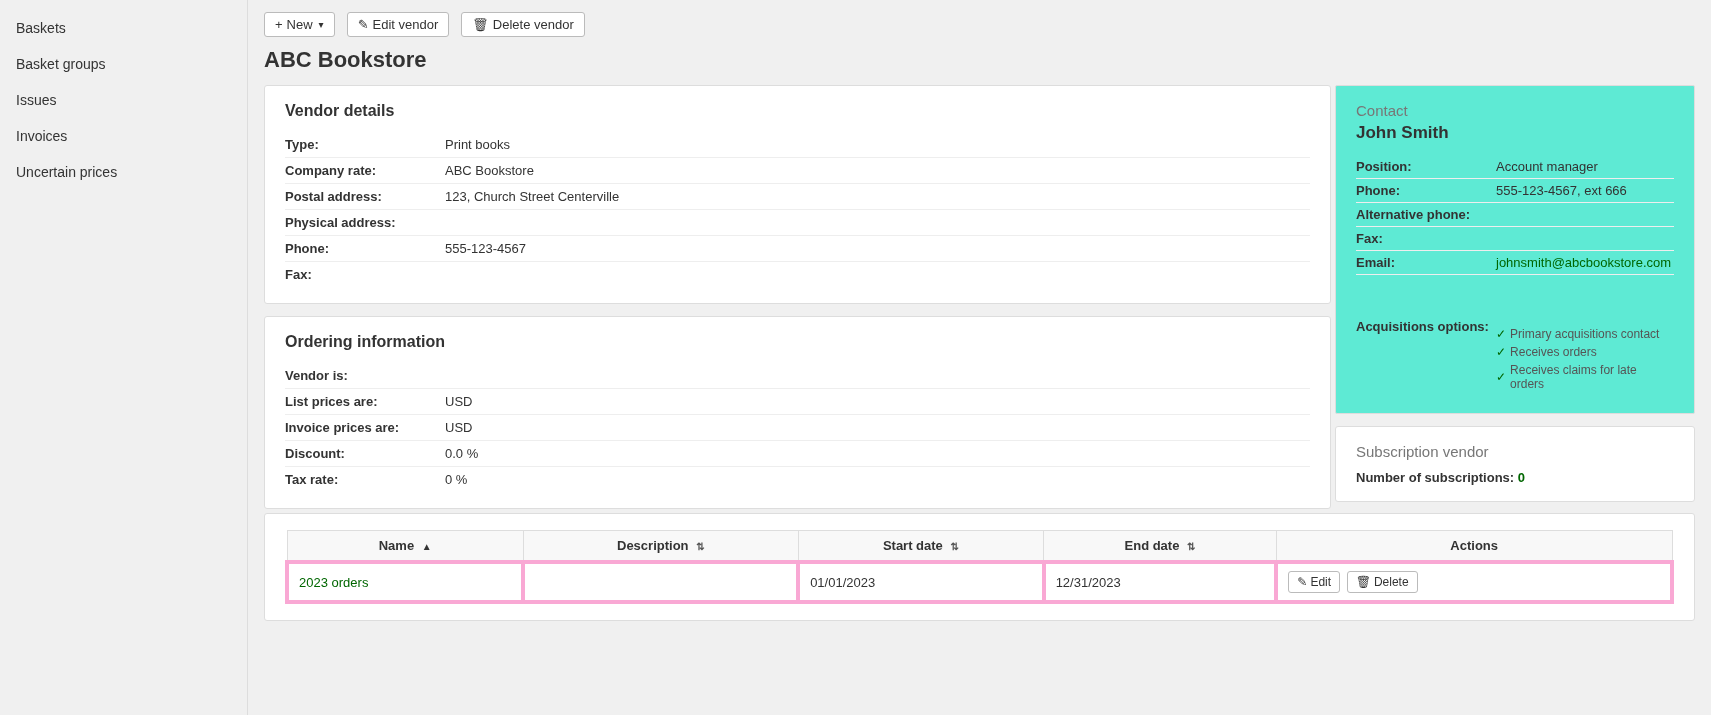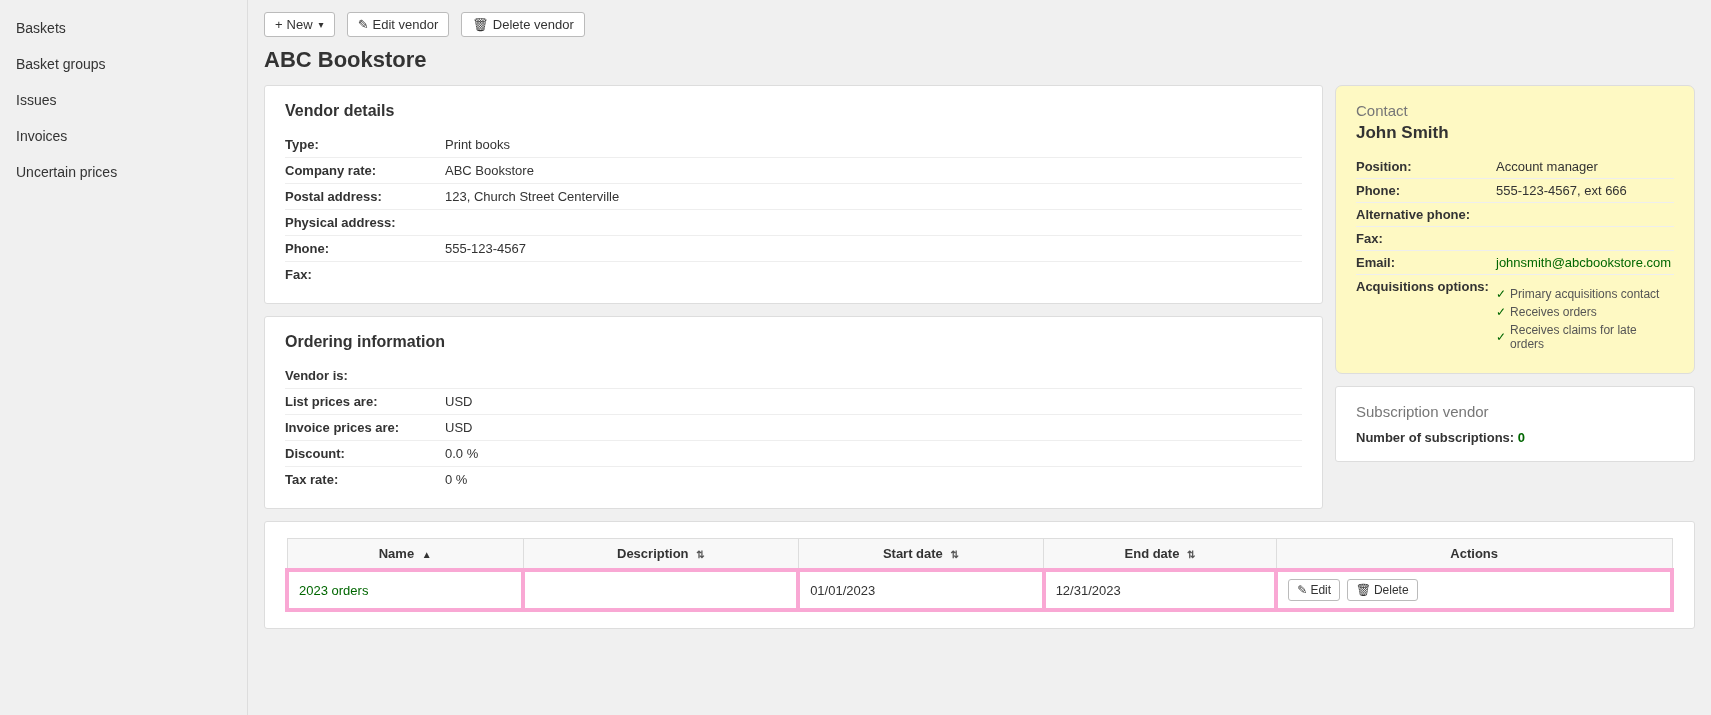--- a/index.html
+++ b/index.html
@@ -57,21 +57,21 @@
       font-size: 22px;
       font-weight: bold;
       color: #333;
       margin-bottom: 12px;
     }
 
     
     .content-grid {
       display: grid;
       grid-template-columns: 1fr 360px;
-      gap: 12px;
+      gap: 4px;
     }
 
     
     .card {
       background: #fff;
       border: 1px solid #ddd;
       border-radius: 3px;
       padding: 16px 20px;
       margin-bottom: 12px;
     }
@@ -97,23 +97,23 @@
     
     .alias-item {
       padding: 3px 0 3px 20px;
       color: #333;
     }
 
     
     .right-panel { }
 
     .contact-card {
-      background: #fef9c3;
+      background: #5eead4;
       border: 1px solid #ddd;
-      border-radius: 7px;
+      border-radius: 2px;
       padding: 16px 20px;
       margin-bottom: 12px;
     }
     .contact-title {
       font-size: 15px;
       font-weight: normal;
       color: #777;
       margin-bottom: 4px;
     }
     .contact-name {
@@ -122,21 +122,21 @@
       color: #333;
       margin-bottom: 12px;
     }
     .contact-row {
       display: grid;
       grid-template-columns: 140px 1fr;
       padding: 4px 0;
       border-bottom: 1px solid #eee;
       align-items: start;
     }
-    .contact-row:last-child { border-bottom: none; }
+    .contact-row:last-child { border-bottom: none; margin-top: 40px; }
     .contact-label { font-weight: bold; color: #333; }
     .contact-value { color: #333; }
     .contact-value.email { color: #006600; }
 
     .acq-options { margin-top: 6px; }
     .acq-option {
       display: flex;
       align-items: center;
       gap: 4px;
       padding: 2px 0;

